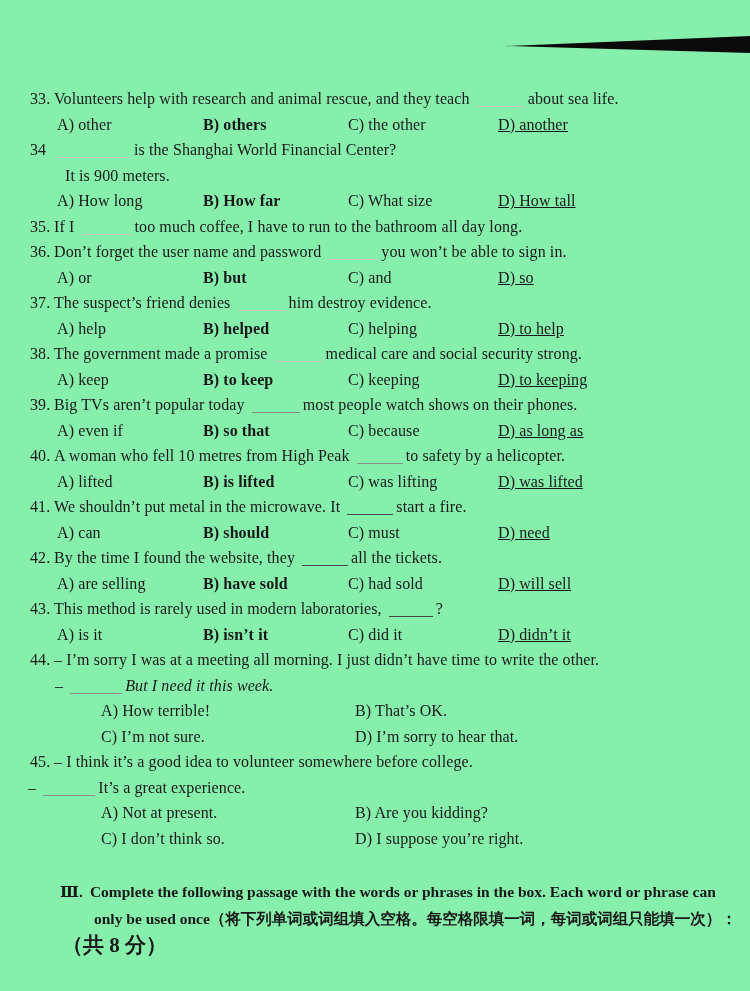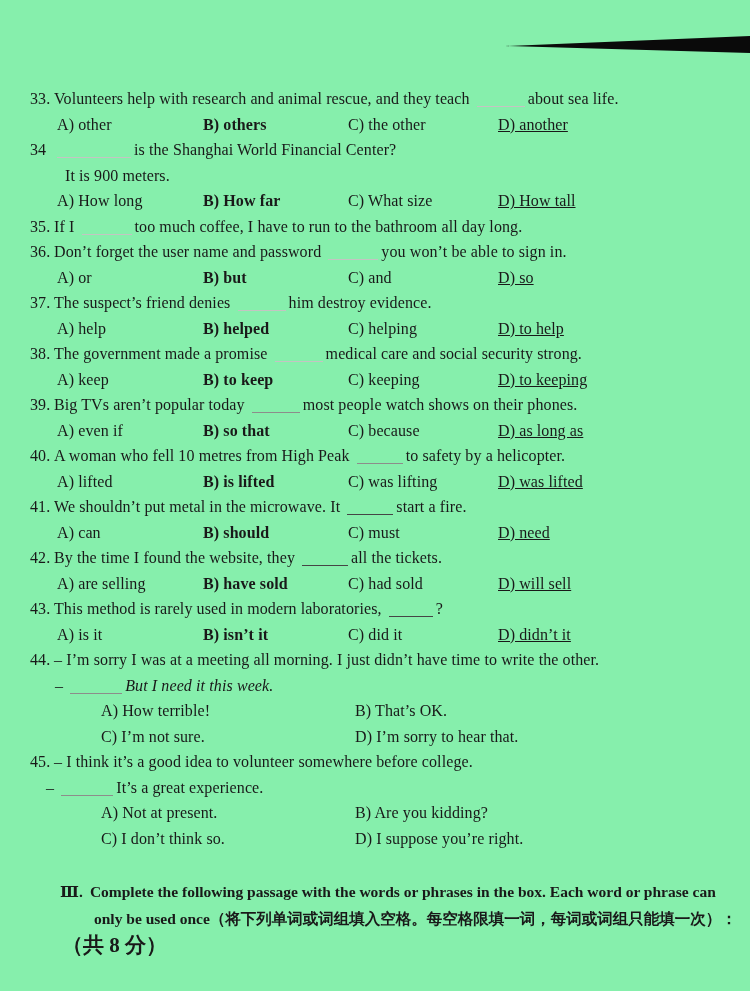--- a/index.html
+++ b/index.html
@@ -126,21 +126,21 @@
       <div class="row cont" style="padding-left: 55px; font-style: italic;"><span>–</span> <span class="blank b-mid" style="width: 52px;"></span><span>But I need it this week.</span> </div>
       <div class="row opts">
         <span class="opt c2-0">A) How terrible!</span>
         <span class="opt c2-1">B) That’s OK.</span>
       </div>
       <div class="row opts">
         <span class="opt c2-0">C) I’m not sure.</span>
         <span class="opt c2-1">D) I’m sorry to hear that.</span>
       </div>
       <div class="row stem"><span class="qnum">45.</span><span>– I think it’s a good idea to volunteer somewhere before college.</span> </div>
-      <div class="row cont" style="padding-left: 46px;"><span>–</span> <span class="blank b-mid" style="width: 52px;"></span><span>It’s a great experience.</span> </div>
+      <div class="row cont" style="padding-left: 28px;"><span>–</span> <span class="blank b-mid" style="width: 52px;"></span><span>It’s a great experience.</span> </div>
       <div class="row opts">
         <span class="opt c2-0">A) Not at present.</span>
         <span class="opt c2-1">B) Are you kidding?</span>
       </div>
       <div class="row opts">
         <span class="opt c2-0">C) I don’t think so.</span>
         <span class="opt c2-1">D) I suppose you’re right.</span>
       </div>
     </div>
 

